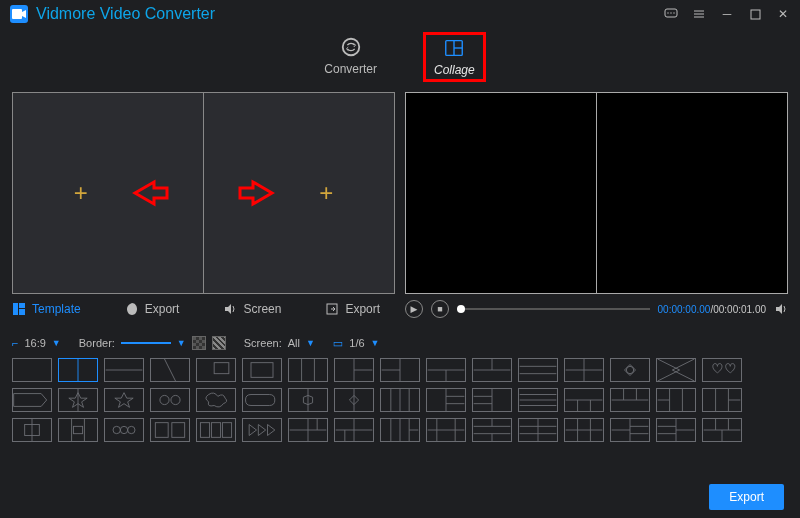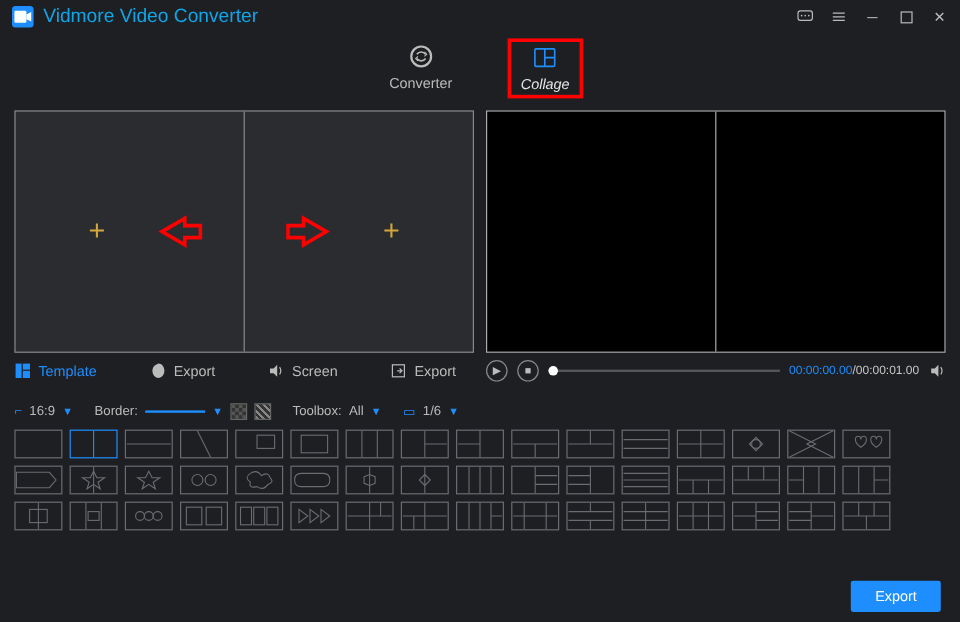--- a/index.html
+++ b/index.html
@@ -206,21 +206,21 @@
     <span class="chev">▼</span>
   </div>
   <div class="sel sep">
     <span>Border:</span>
     <span class="borderline"></span>
     <span class="chev">▼</span>
     <span class="swatch" style="background:repeating-conic-gradient(#555 0 25%, #333 0 50%) 0/6px 6px"></span>
     <span class="swatch" style="background:repeating-linear-gradient(45deg,#888 0 2px,#333 2px 4px)"></span>
   </div>
   <div class="sel sep">
-    <span>Toolbox:</span>
+    <span>Screen:</span>
     <span>All</span>
     <span class="chev">▼</span>
   </div>
   <div class="sel sep">
     <span style="color:#1e8eff">▭</span>
     <span>1/6</span>
     <span class="chev">▼</span>
   </div>
 </div>
 

